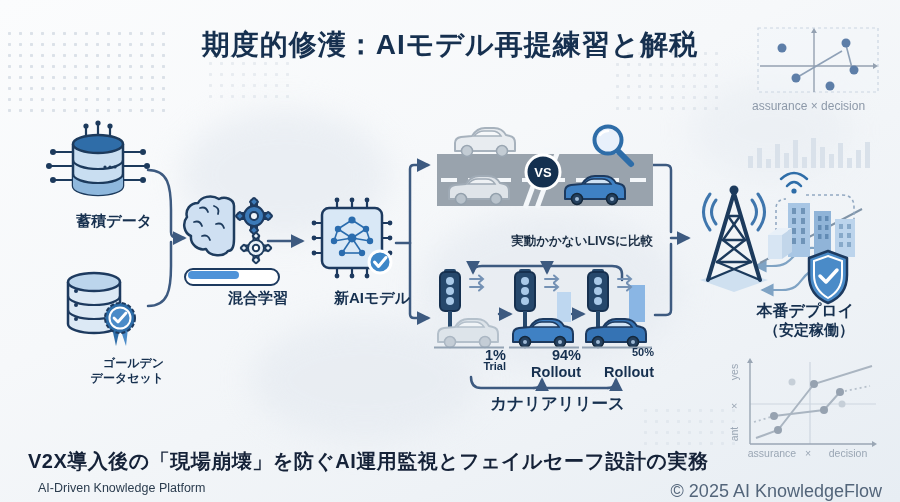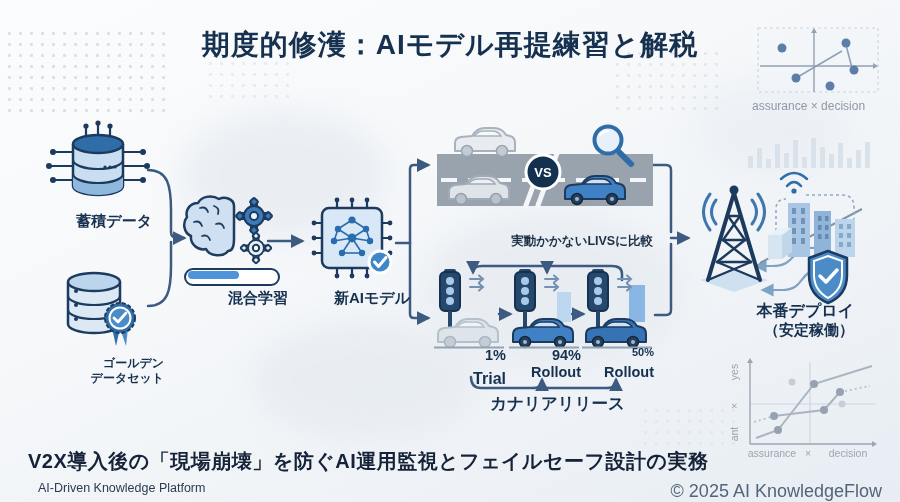--- a/index.html
+++ b/index.html
@@ -397,21 +397,21 @@
       <path d="M21,14 Q25,9 31,9 L39,9 Q45,9 48,14 Z" fill="#cfe2f4" stroke="#1d3a5f" stroke-width="1.5"></path>
       <circle cx="14" cy="29" r="5.5" fill="#24405e" stroke="#14283c" stroke-width="1.5"></circle>
       <circle cx="49" cy="29" r="5.5" fill="#24405e" stroke="#14283c" stroke-width="1.5"></circle>
       <circle cx="14" cy="29" r="2" fill="#9db8d4"></circle>
         <circle cx="49" cy="29" r="2" fill="#9db8d4"></circle>
     </g>
     <line x1="0" y1="79.5" x2="70" y2="79.5" stroke="#93a3b4" stroke-width="2"></line>
   </svg>
 
   <div class="lbl" style="left:434px;top:346px;width:72px;font-size:14.5px;">1%</div>
-  <div class="lbl" style="left:434px;top:369px;width:72px;font-size:16px;">Trial</div>
+  <div class="lbl" style="left:434px;top:360px;width:72px;font-size:11px;">Trial</div>
   <div class="lbl" style="left:509px;top:346px;width:72px;font-size:14.5px;">94%</div>
   <div class="lbl" style="left:509px;top:363px;width:72px;font-size:14.5px;">Rollout</div>
   <div class="lbl" style="left:582px;top:346px;width:72px;font-size:11px;">50%</div>
   <div class="lbl" style="left:582px;top:363px;width:72px;font-size:14.5px;">Rollout</div>
   <div class="lbl" style="left:465px;top:393px;width:160px;font-size:16.5px;">カナリアリリース</div>
 
   <svg class="abs" style="left:692px;top:172px;" width="86" height="128">
     <g stroke="#3f76ad" stroke-width="3" fill="none" stroke-linecap="round">
       <path d="M24,28 Q15,40 24,52"></path>
         <path d="M18,22 Q5,40 18,58"></path>

